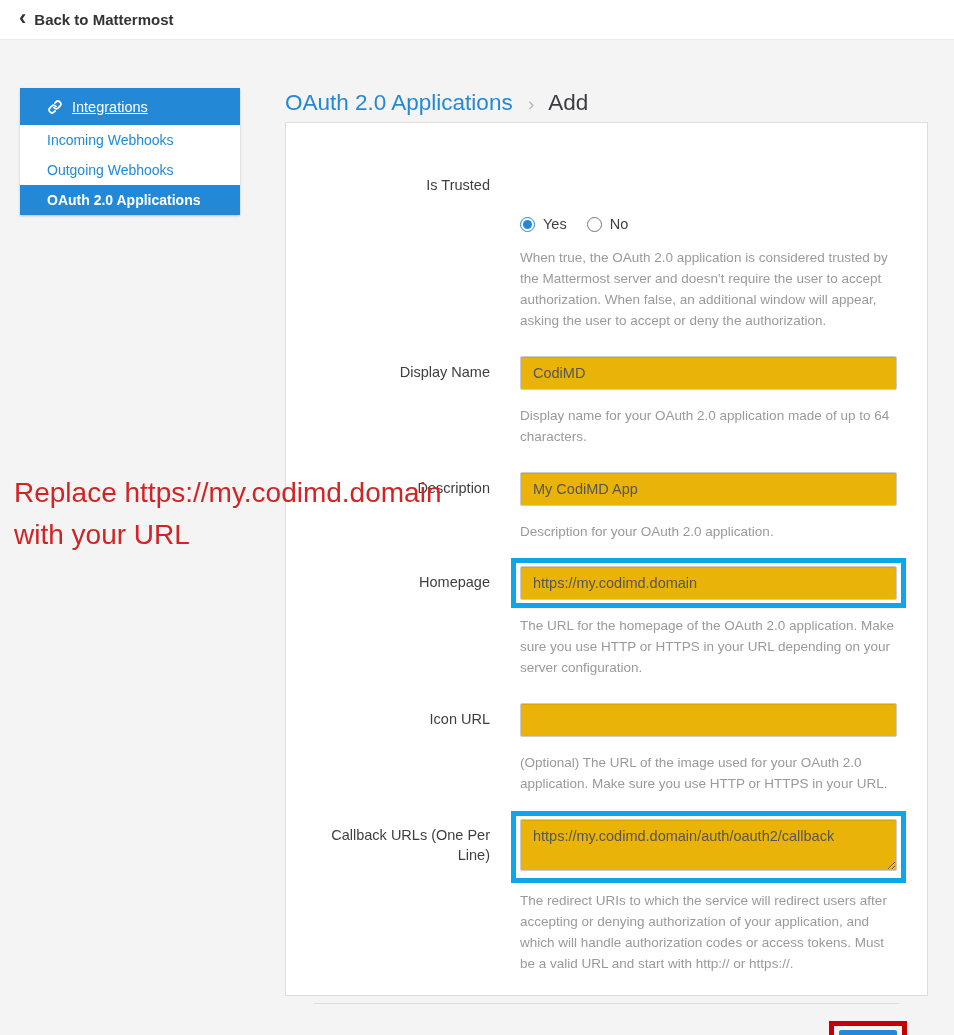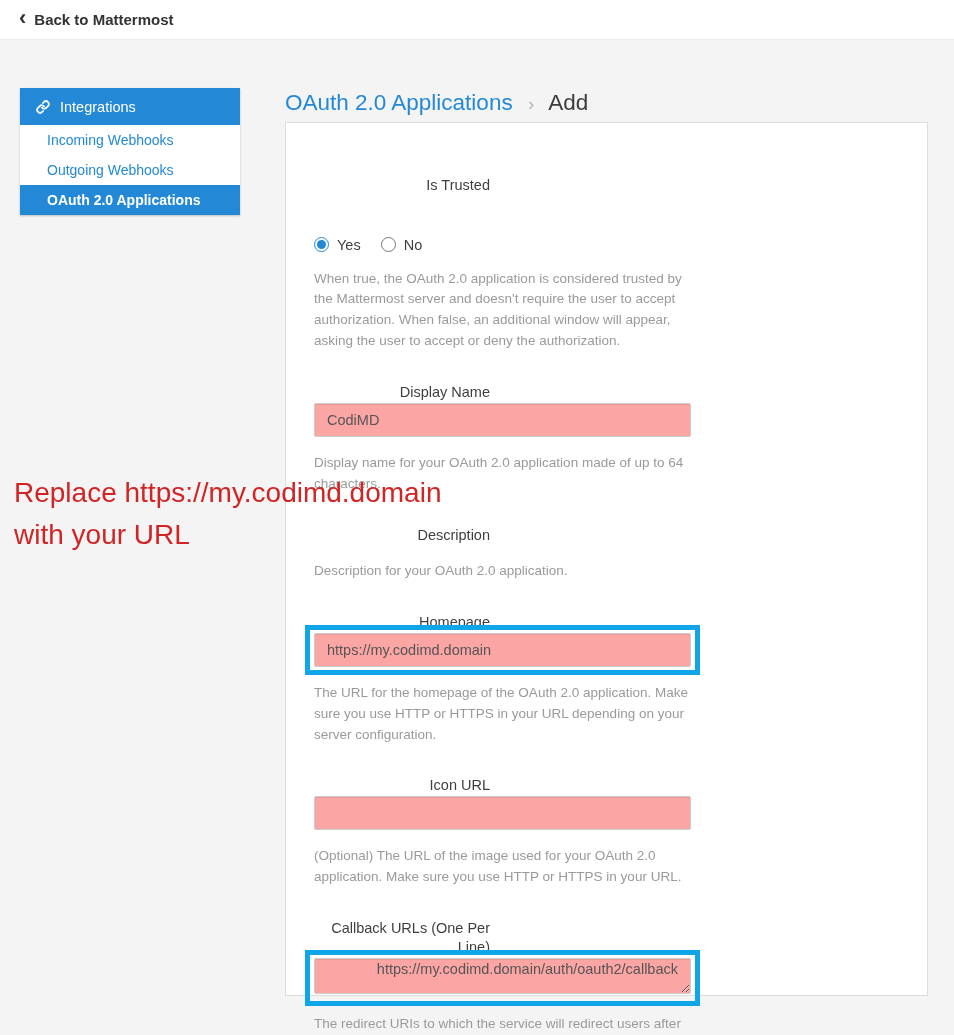--- a/index.html
+++ b/index.html
@@ -24,22 +24,23 @@
   }
   .back-chevron { font-size: 22px; line-height: 1; margin-right: 8px; font-weight: 700; margin-top: -3px; }
 
   
   .sidebar {
     position: absolute; left: 20px; top: 88px; width: 220px;
     background: #fff; box-shadow: 0 1px 2px rgba(0,0,0,.22);
   }
   .sidebar-header {
     background: #2389d7; color: #fff; height: 37px;
-    display: flex; align-items: center; padding-left: 16px;
+    display: flex; align-items: center; padding-left: 28px;
     font-size: 14.5px;
+    text-decoration: underline;
   }
   .sidebar-header svg { margin-right: 10px; }
   .sidebar-item {
     display: block; background: #fff; color: #2389d7;
     font-size: 14px; padding: 7px 10px 7px 27px; text-decoration: none; cursor: pointer;
   }
   .sidebar-item.active {
     background: #2389d7; color: #fff; font-weight: 600;
   }
 
@@ -48,35 +49,35 @@
   .breadcrumb { font-size: 22.5px; height: 30px; line-height: 30px; margin-bottom: 4px; }
   .breadcrumb .crumb-parent { color: #2389d7; text-decoration: none; cursor: pointer; }
   .breadcrumb .crumb-sep { color: #b6b6b6; margin: 0 9px; font-size: 19px; }
   .breadcrumb .crumb-current { color: #3d3c40; }
 
   .panel {
     background: #fff; border: 1px solid #ddd; height: 874px;
     padding: 52px 28px 0 28px;
   }
 
-  .form-row { display: flex; margin-bottom: 24px; flex-direction: column; }
+  .form-row { display: flex; margin-bottom: 24px; }
   .row-label {
     width: 206px; padding-right: 30px; text-align: right;
     font-size: 14.5px; color: #3f3f42; padding-top: 7px; line-height: 1.35;
   }
   .form-row.radio-row .row-label { padding-top: 1px; }
   .row-control { width: 377px; }
 
   .text-input {
     width: 100%; height: 34px; border: 1px solid #ccc; border-radius: 2px;
-    padding: 0 12px; font-size: 14.5px; color: #555;
+    padding: 6px 12px; font-size: 14.5px; color: #555;
     font-family: "Liberation Sans", sans-serif;
-    box-shadow: inset 0 1px 1px rgba(0,0,0,.075); outline: none; background: #fca5a5;
-  }
-  textarea.text-input { height: 36px; resize: both; line-height: 20px; white-space: nowrap; overflow: hidden; text-align: right; }
+    box-shadow: inset 0 1px 1px rgba(0,0,0,.075); outline: none; background: #eab308;
+  }
+  textarea.text-input { height: 52px; resize: both; line-height: 20px; white-space: nowrap; overflow: hidden; }
 
   .help-text { margin-top: 16px; font-size: 13.5px; color: #9a9a9a; line-height: 1.55; }
 
   .radio-group { display: flex; align-items: center; padding-top: 2px; margin-top: 39px; }
   .radio-group input[type=radio] {
     accent-color: #2389d7; width: 15px; height: 15px; margin: 0; cursor: pointer;
   }
   .radio-text { font-size: 14.5px; color: #3f3f42; margin: 0 20px 0 8px; }
 
   
@@ -151,20 +152,21 @@
       <div class="row-label">Display Name</div>
       <div class="row-control">
         <input class="text-input" type="text" value="CodiMD" style="">
         <div class="help-text">Display name for your OAuth 2.0 application made of up to 64 characters.</div>
       </div>
     </div>
 
     <div class="form-row">
       <div class="row-label">Description</div>
       <div class="row-control">
+        <input class="text-input" type="text" value="My CodiMD App" style="">
         <div class="help-text">Description for your OAuth 2.0 application.</div>
       </div>
     </div>
 
     <div class="form-row">
       <div class="row-label">Homepage</div>
       <div class="row-control">
         <div class="red-box">
           <input class="text-input" type="text" value="https://my.codimd.domain" style="">
         </div>

